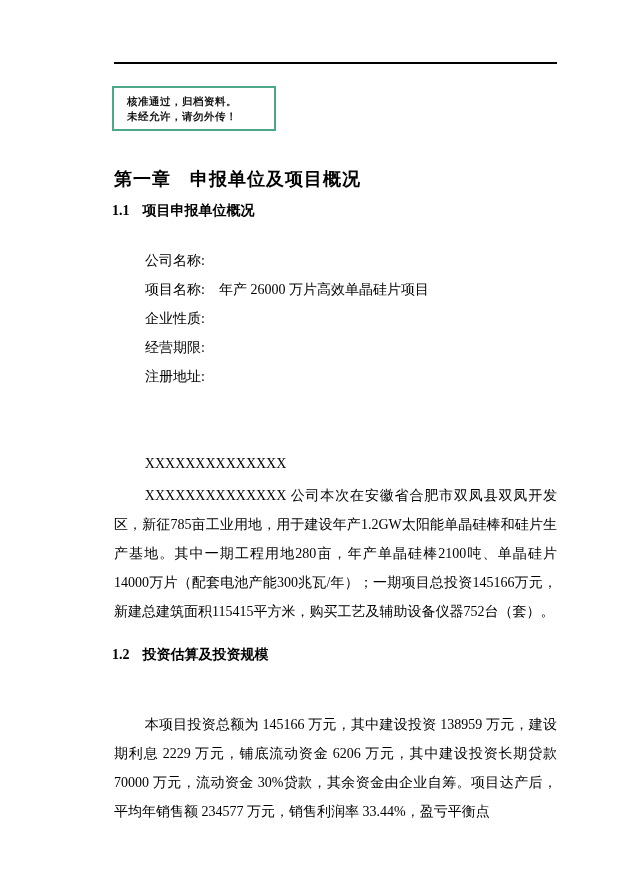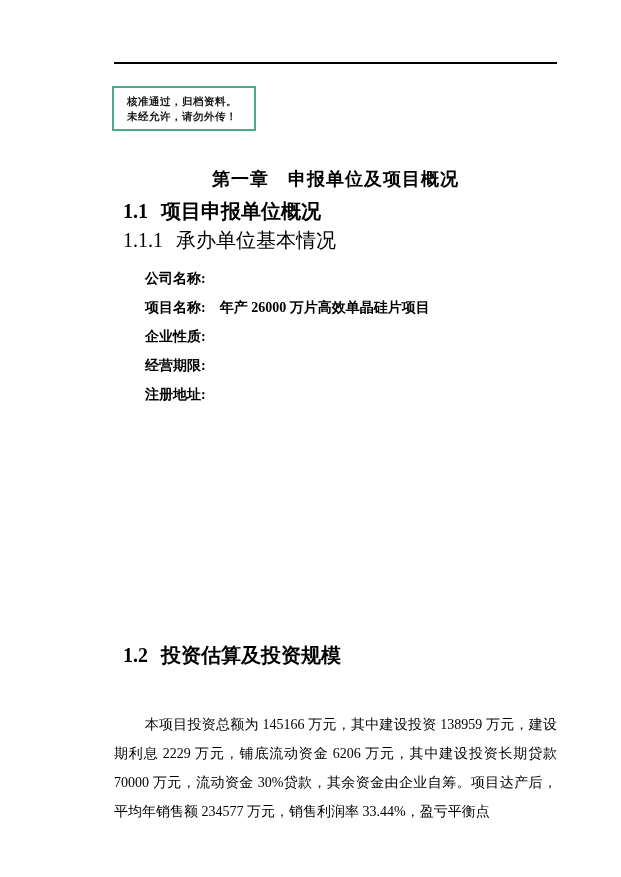--- a/index.html
+++ b/index.html
@@ -20,21 +20,21 @@
     position: absolute;
     left: 114px;
     top: 62px;
     width: 443px;
     border-top: 2px solid #000000;
   }
   .stamp-box {
     position: absolute;
     left: 112px;
     top: 86px;
-    width: 144px;
+    width: 164px;
     height: 45px;
     box-sizing: border-box;
     border: 2px solid #4CA887;
     display: flex;
     flex-direction: column;
     justify-content: center;
     padding-left: 13px;
     background: #ffffff;
   }
   .stamp-line {
@@ -44,44 +44,43 @@
     line-height: 15px;
     color: #161616;
     letter-spacing: 0.5px;
     white-space: nowrap;
   }
   .chapter-title {
     position: absolute;
     left: 114px;
     top: 154px;
     width: 443px;
-    text-align: center;
+    text-align: left;
     font-family: "Liberation Sans", "DejaVu Sans", sans-serif;
     font-weight: bold;
     font-size: 18px;
     line-height: 26px;
     letter-spacing: 1px;
     white-space: nowrap;
   }
   .heading {
     position: absolute;
-    left: 123px;
+    left: 112px;
     width: 443px;
-    font-size: 20px;
+    font-size: 14px;
     line-height: 20px;
     white-space: nowrap;
   }
   .heading .num { margin-right: 13px; }
   .heading.bold { font-weight: bold; }
   .fields {
     position: absolute;
     left: 114px;
-    top: 264px;
+    top: 246px;
     width: 443px;
-    font-weight: bold;
   }
   .field-row {
     height: 29px;
     line-height: 29px;
     padding-left: 31px;
     font-size: 14px;
     white-space: nowrap;
   }
   .field-row .value { margin-left: 14px; }
   .body-block {
@@ -109,43 +108,44 @@
     <div class="stamp-line">核准通过，归档资料。</div>
     <div class="stamp-line">未经允许，请勿外传！</div>
   </div>
 
   <h1 class="chapter-title">第一章　申报单位及项目概况</h1>
 
   <div class="heading bold" style="top:201px;">
     <span class="num">1.1</span><span>项目申报单位概况</span>
   </div>
 
-  <div class="heading" style="top:230px;">
-    <span class="num">1.1.1</span><span>承办单位基本情况</span>
-  </div>
 
   <div class="fields">
     <div class="field-row">
       <span>公司名称:</span><span class="value"></span>
     </div>
     <div class="field-row">
       <span>项目名称:</span><span class="value">年产 26000 万片高效单晶硅片项目</span>
     </div>
     <div class="field-row">
       <span>企业性质:</span><span class="value"></span>
     </div>
     <div class="field-row">
       <span>经营期限:</span><span class="value"></span>
     </div>
     <div class="field-row">
       <span>注册地址:</span><span class="value"></span>
     </div>
   </div>
 
 
+  <div class="body-block" style="top:449px;">
+    <p class="body-par">XXXXXXXXXXXXXX</p>
+    <p class="body-par">XXXXXXXXXXXXXX 公司本次在安徽省合肥市双凤县双凤开发区，新征785亩工业用地，用于建设年产1.2GW太阳能单晶硅棒和硅片生产基地。其中一期工程用地280亩，年产单晶硅棒2100吨、单晶硅片14000万片（配套电池产能300兆瓦/年）；一期项目总投资145166万元，新建总建筑面积115415平方米，购买工艺及辅助设备仪器752台（套）。</p>
+  </div>
 
   <div class="heading bold" style="top:645px;">
     <span class="num">1.2</span><span>投资估算及投资规模</span>
   </div>
 
   <div class="body-block" style="top:672px;margin-top:38px;">
     <p class="body-par">本项目投资总额为 145166 万元，其中建设投资 138959 万元，建设期利息 2229 万元，铺底流动资金 6206 万元，其中建设投资长期贷款 70000 万元，流动资金 30%贷款，其余资金由企业自筹。项目达产后，平均年销售额 234577 万元，销售利润率 33.44%，盈亏平衡点</p>
   </div>
 
 </div>

